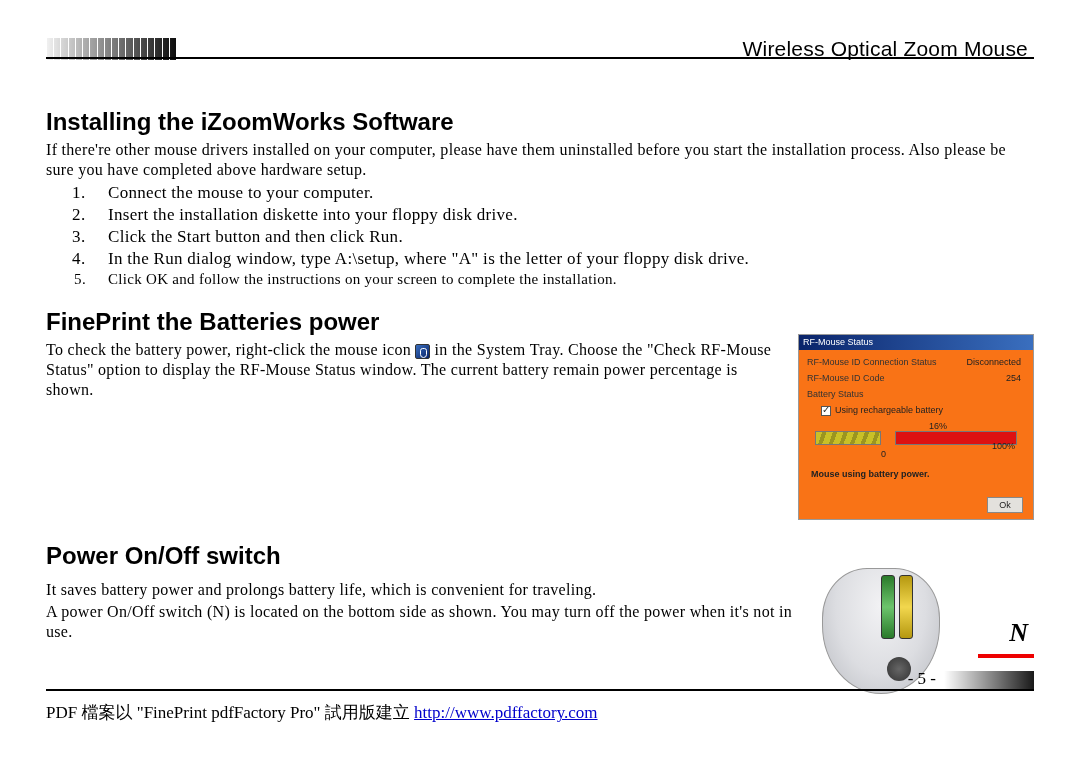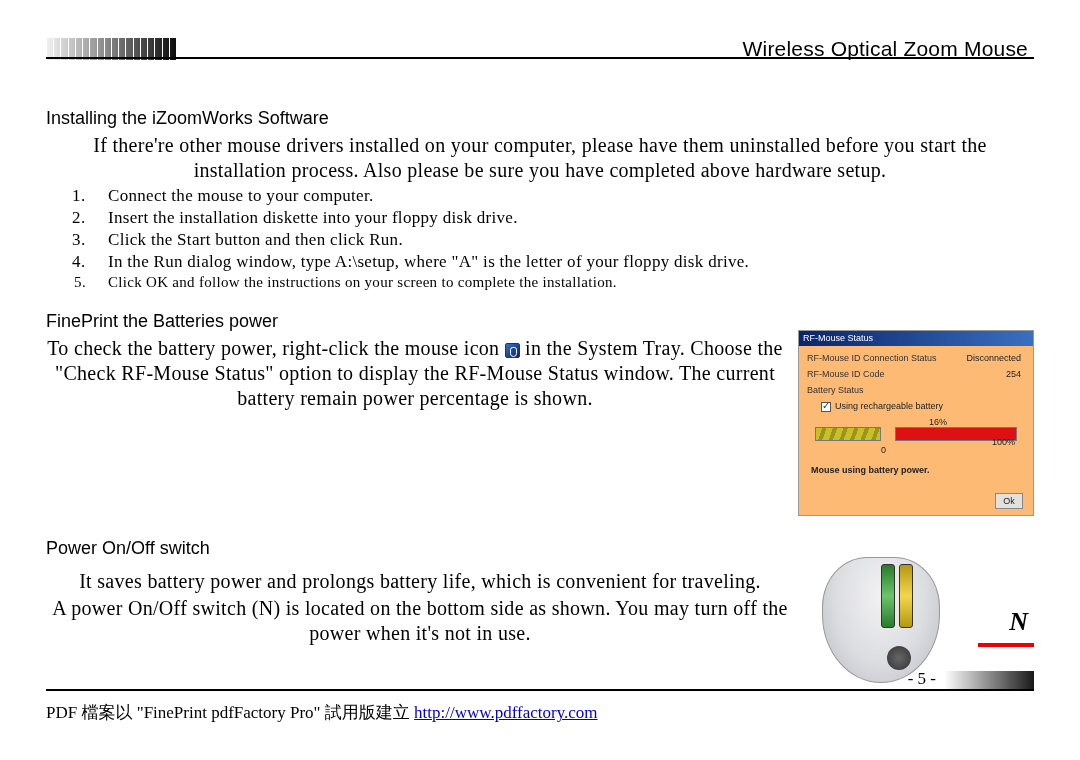--- a/index.html
+++ b/index.html
@@ -52,49 +52,48 @@
     font-family: Arial, Helvetica, sans-serif;
     font-size: 21px;
     letter-spacing: 0.2px;
     color: #000;
   }
   .content {
     margin-top: 46px;
   }
   h2.sec {
     font-family: Arial, Helvetica, sans-serif;
-    font-weight: normal;
-    font-size: 18px;
+    font-weight: bold;
+    font-size: 24px;
     margin-top: 20px;
     margin-bottom: 4px;
   }
   p.body {
-    font-size: 20px;
+    font-size: 16px;
     line-height: 1.25;
     letter-spacing: 0.3px;
     margin-bottom: 2px;
-    text-align: center;
   }
   ol.steps {
     margin-left: 44px;
     font-size: 17px;
     line-height: 1.3;
     letter-spacing: 0.3px;
   }
   ol.steps li { padding-left: 18px; margin-bottom: 0px; }
   .row {
     display: flex;
     gap: 14px;
   }
   .row .text-col { flex: 1; }
   .fig1 {
     width: 236px;
     height: 186px;
     border: 1px solid #999;
-    background: #fdba74;
+    background: #f97316;
     position: relative;
     font-family: "MS Sans Serif", Arial, sans-serif;
     font-size: 9px;
     color: #222;
     margin-top: -6px;
   }
   .fig1 .titlebar {
     height: 15px;
     background: linear-gradient(to right,#0a246a,#3a6fbf);
     color: #fff;
@@ -112,21 +111,21 @@
   .fig1 .chk { position:absolute; left:22px; top:70px; }
   .fig1 .chkbox { display:inline-block; width:10px; height:10px; border:1px solid #555; background:#fff; vertical-align:middle; margin-right:4px; position:relative;}
   .fig1 .chkbox::after{content:"✓"; position:absolute; left:0; top:-3px; font-size:10px; color:#333;}
   .fig1 .bar-area { position:absolute; left:16px; right:16px; top:96px; height:24px; }
   .fig1 .bar-y { position:absolute; left:0; width:66px; height:14px; background:repeating-linear-gradient(110deg,#c9c027,#c9c027 6px,#9b951f 6px,#9b951f 10px); border:1px solid #777;}
   .fig1 .bar-r { position:absolute; left:80px; right:0; height:14px; background:#d11; border:1px solid #777;}
   .fig1 .pct { position:absolute; left:130px; top:86px; font-size:9px;}
   .fig1 .scale0 { position:absolute; left:82px; top:114px; font-size:9px;}
   .fig1 .scale100 { position:absolute; right:18px; top:106px; font-size:9px;}
   .fig1 .msg { position:absolute; left:12px; top:134px; font-weight:bold; font-size:9px;}
-  .fig1 .okbtn { position:absolute; right:10px; bottom:6px; width:28px; height:16px; border:1px solid #888; background:#e3e1dd; text-align:center; line-height:14px; font-size:9px;}
+  .fig1 .okbtn { position:absolute; right:10px; bottom:6px; width:36px; height:16px; border:1px solid #888; background:#e3e1dd; text-align:center; line-height:14px; font-size:9px;}
   .fig2 {
     width: 226px;
     height: 130px;
     position: relative;
     margin-top: -6px;
   }
   .mouse-body {
     position:absolute;
     left:14px; top:0;
     width:118px; height:126px;

